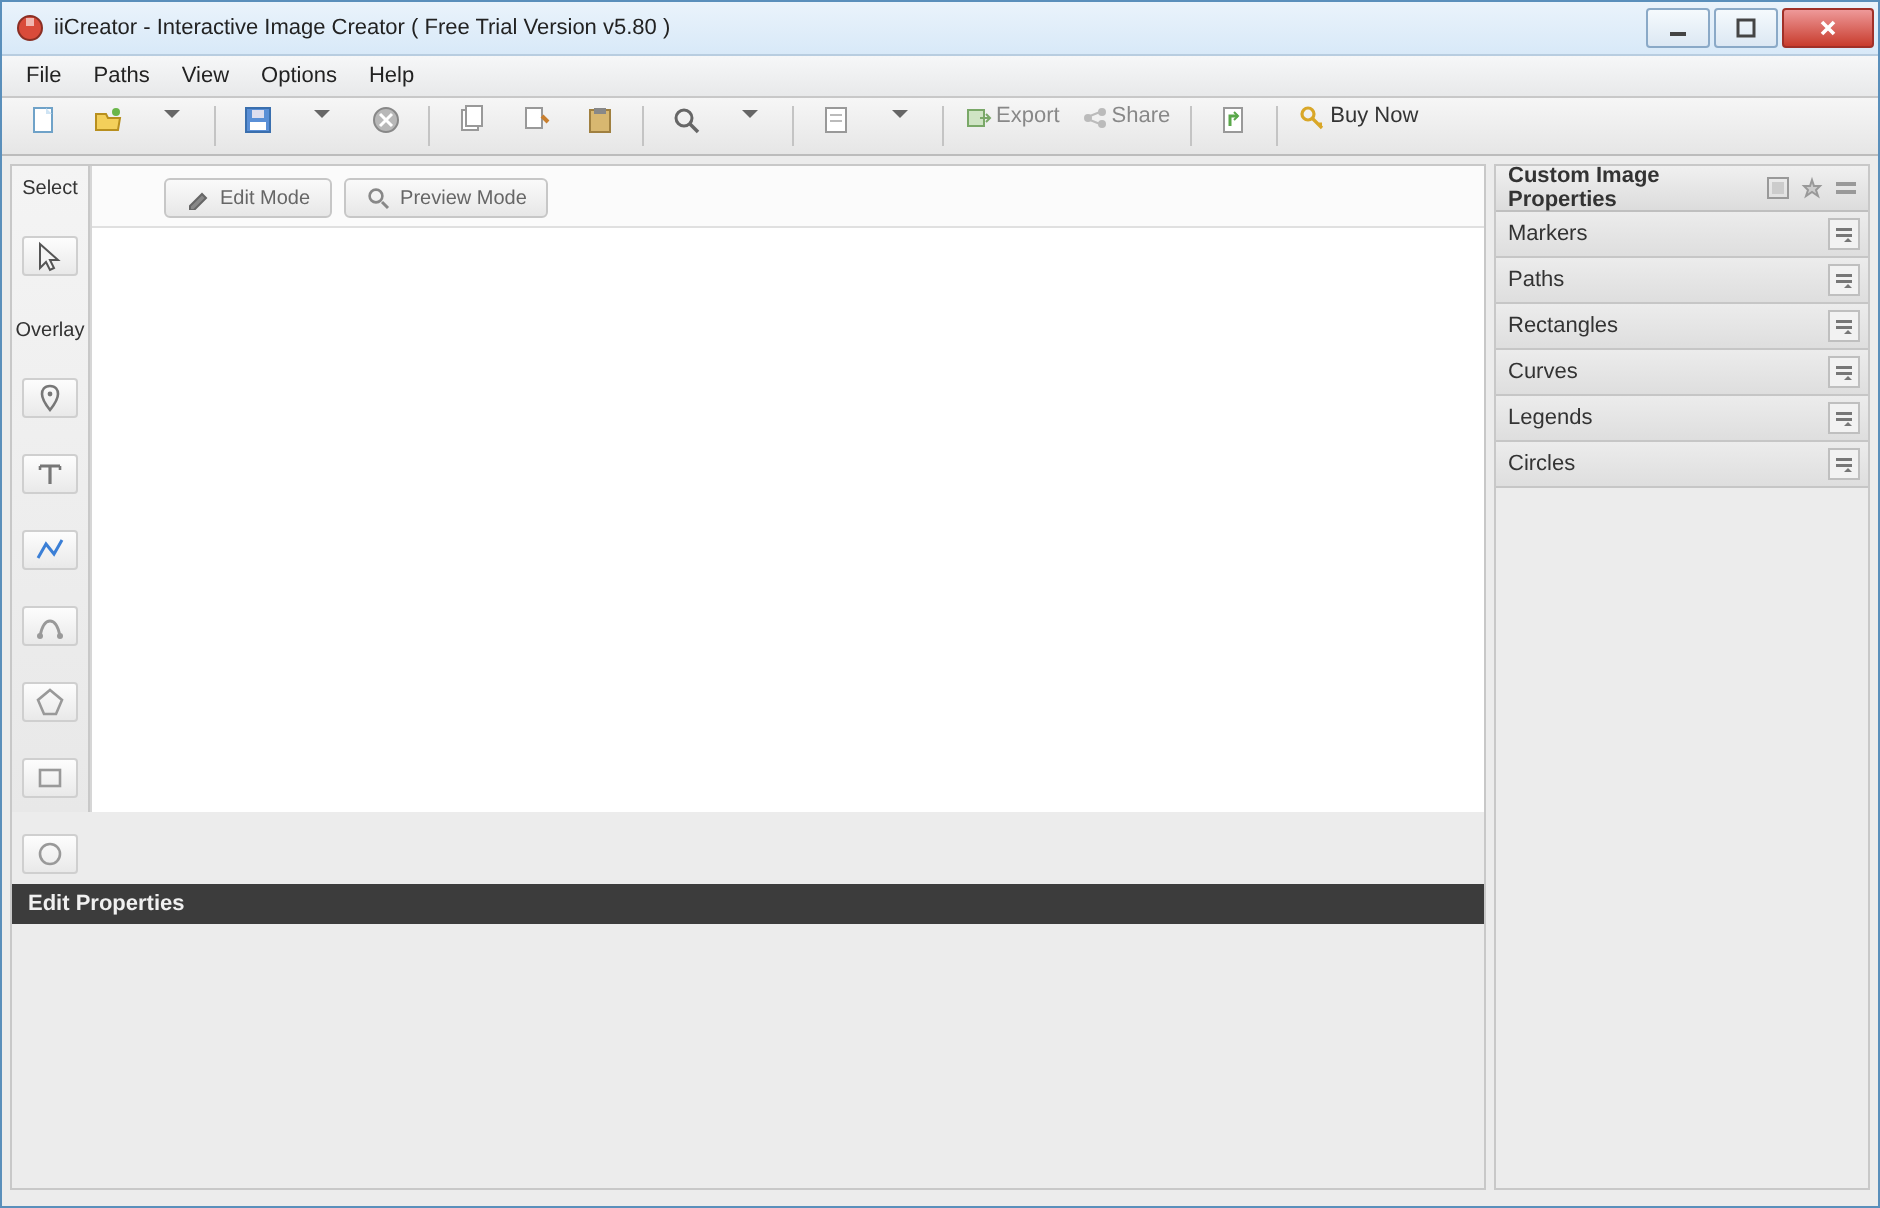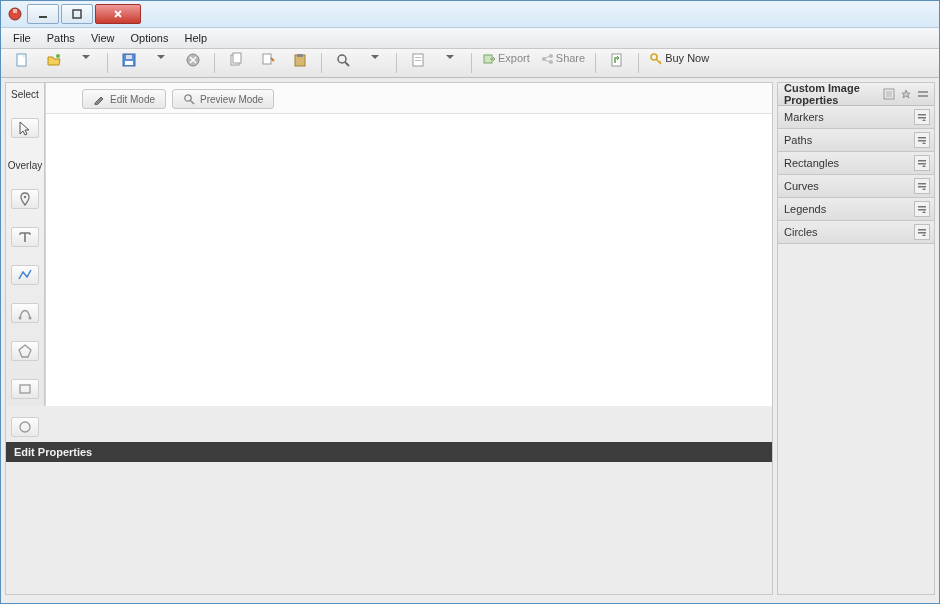--- a/index.html
+++ b/index.html
@@ -40,21 +40,21 @@
 
 .canvaswrap { flex: 1; background: #eab308; display: flex; flex-direction: column; border-left: 1px solid #d6d6d6; }
 .modebar { padding: 6px 0 4px 36px; display: flex; gap: 6px; background: #fbfbfb; border-bottom: 1px solid #e0e0e0; }
 .modebtn { height: 18px; border: 1px solid #c7c7c7; border-radius: 3px; background: linear-gradient(#fafafa,#e7e7e7); display: flex; align-items: center; padding: 0 10px; color: #666; font-size: 10px; gap: 5px; }
 .modebtn svg { display: block; }
 .canvas { flex: 1; background: #fff; }
 .editprops { height: 152px; display: flex; flex-direction: column; margin-top: 32px; }
 .editprops .hdr { height: 20px; background: #3c3c3c; color: #f0f0f0; font-weight: bold; line-height: 20px; padding: 0 8px; font-size: 11px; }
 .editprops .body { flex: 1; background: #ececec; }
 
-.rightpanel { width: 158px; display: flex; flex-direction: column; background: #ececec; border: 1px solid #c8c8c8; box-sizing: border-box; }
+.rightpanel { width: 188px; display: flex; flex-direction: column; background: #ececec; border: 1px solid #c8c8c8; box-sizing: border-box; }
 .acc { display: flex; flex-direction: column; }
 .acchdr { height: 22px; background: linear-gradient(#eaeaea,#d6d6d6); border-bottom: 1px solid #bfbfbf; display: flex; align-items: center; padding: 0 4px 0 6px; font-weight: bold; color: #333; justify-content: space-between; }
 .acchdr.first { background: linear-gradient(#f0f0f0,#dcdcdc); }
 .acchdr .htools { display: flex; gap: 3px; }
 .hicon { width: 14px; height: 14px; display: flex; align-items: center; justify-content: center; }
 .hicon svg { display: block; }
 .itemhdr { height: 22px; background: linear-gradient(#ececec,#dedede); border-bottom: 1px solid #c6c6c6; display: flex; align-items: center; padding: 0 4px 0 6px; color: #333; justify-content: space-between; }
 .itemhdr .actbtn { width: 14px; height: 14px; border: 1px solid #bfbfbf; background: #f2f2f2; display: flex; align-items: center; justify-content: center; }
 .itemhdr .actbtn svg { display: block; }
 .rpfill { flex: 1; background: #ececec; }
@@ -64,20 +64,21 @@
 
 <div class="window">
 
   <div class="titlebar">
     <span class="icon">
       <svg width="16" height="16" viewBox="0 0 16 16">
           <circle cx="8" cy="8" r="6" fill="#d94b3a" stroke="#8a2f24"></circle>
           <rect x="6" y="3" width="4" height="4" fill="#fff" opacity="0.6"></rect>
         </svg>
     </span>
+    <span class="title">iiCreator - Interactive Image Creator ( Free Trial Version v5.80 )</span>
     <div class="winbtns">
       <div class="winbtn">
           <svg width="10" height="10">
             <rect x="1" y="7" width="8" height="2" fill="#444"></rect>
           </svg>
         </div>
       <div class="winbtn">
           <svg width="10" height="10">
             <rect x="1" y="1" width="8" height="8" fill="none" stroke="#444" stroke-width="1.5"></rect>
           </svg>

